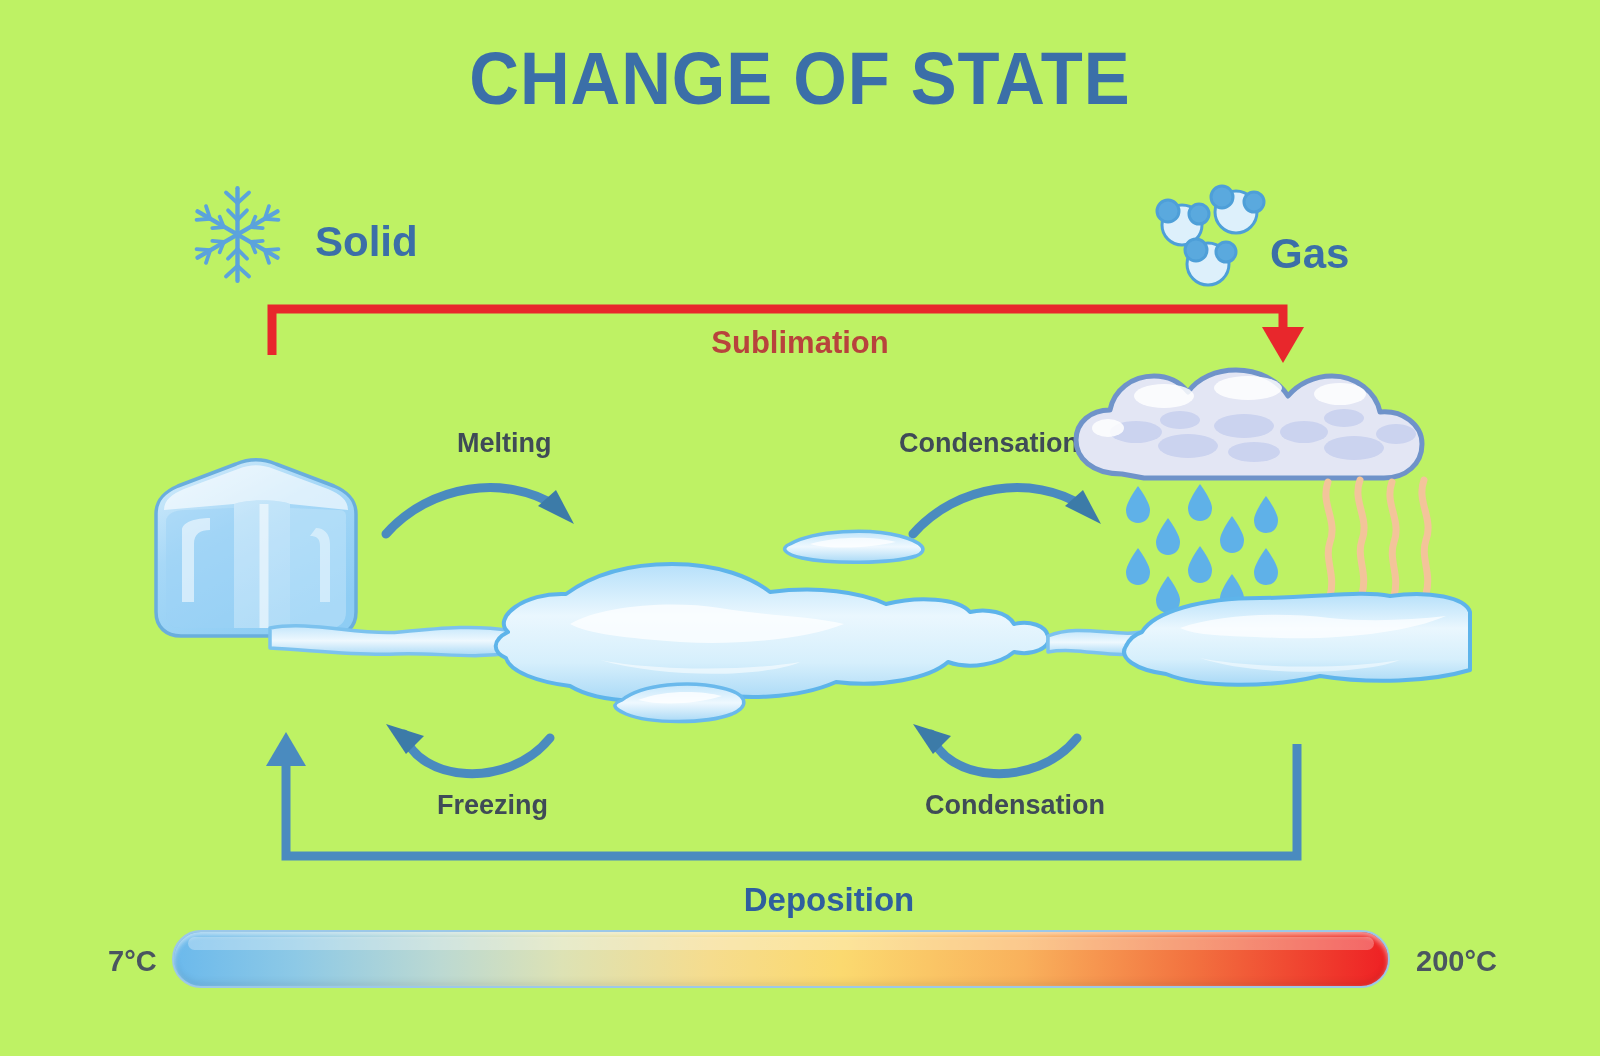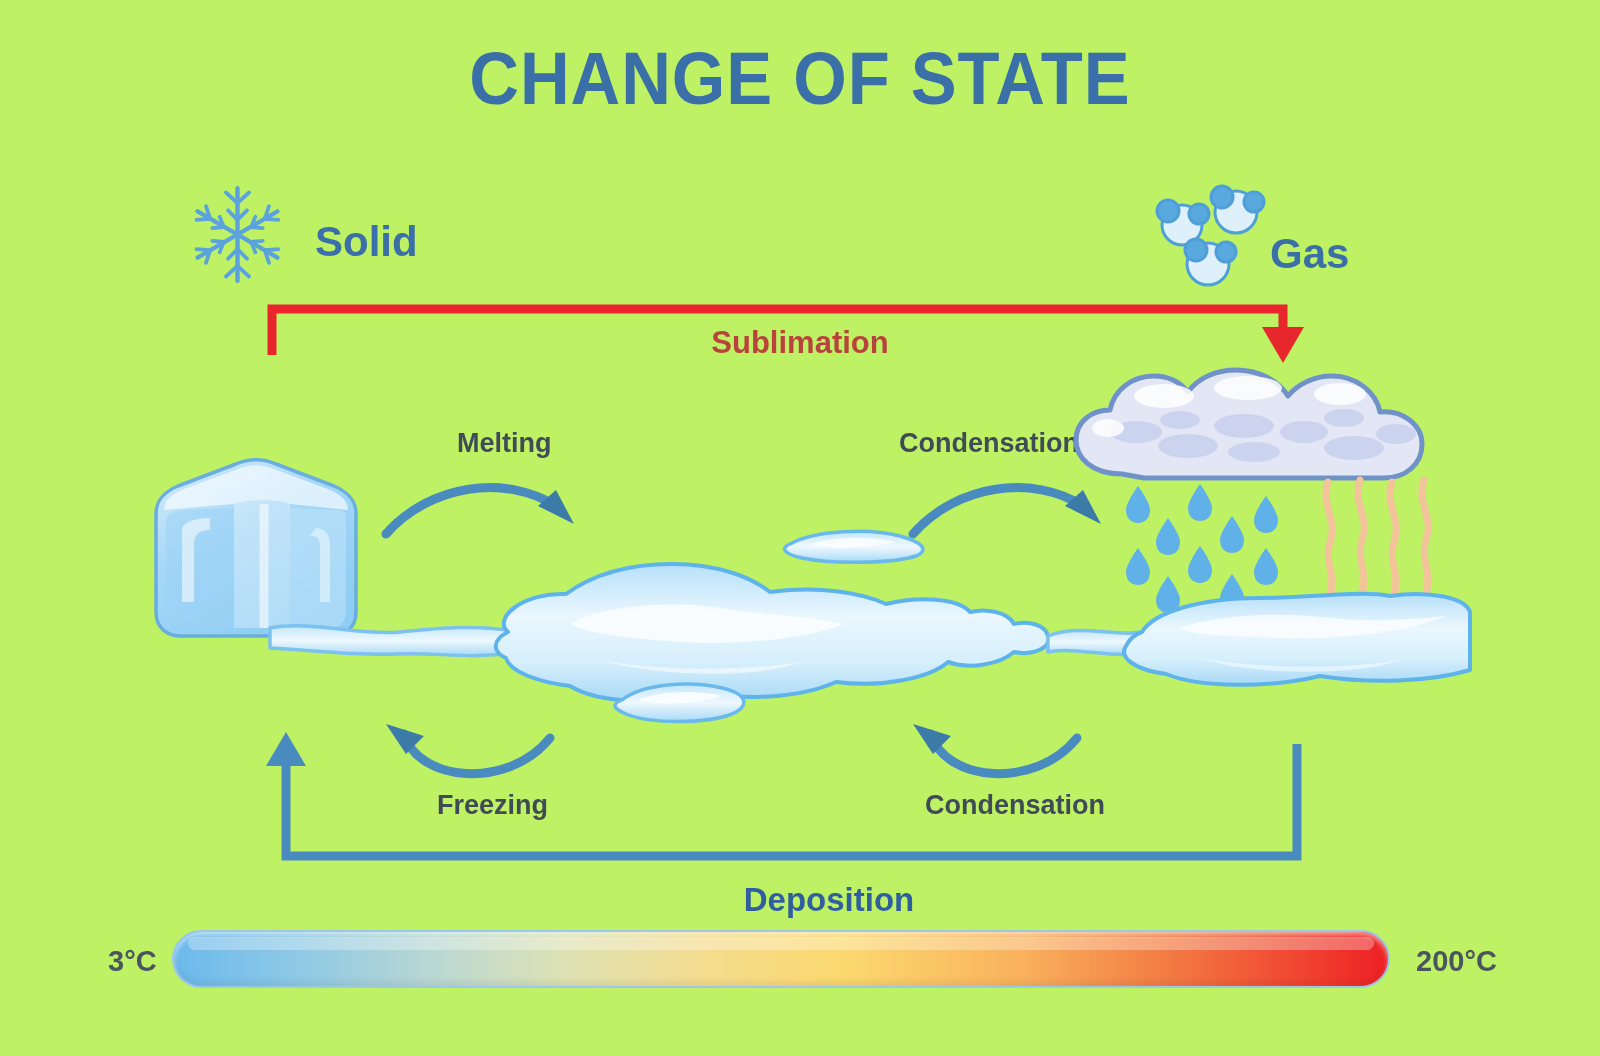--- a/index.html
+++ b/index.html
@@ -265,17 +265,17 @@
     <path d="M8 4 L46 16 L28 34 Z" fill="#3c7ba8"></path>
   </svg>
   <div class="abs phase-word" style="left:925px;top:790px;">Condensation</div>
 
   <svg class="abs" style="left:250px;top:730px;" width="1070" height="140" viewBox="0 0 1070 140">
     <path d="M36 30 L36 126 L1047 126 L1047 14" fill="none" stroke="#4a8bbf" stroke-width="9" stroke-linejoin="miter" stroke-linecap="butt"></path>
     <path d="M36 2 L16 36 L56 36 Z" fill="#4a8bbf"></path>
   </svg>
   <div class="abs phase-word navy" style="left:0;top:881px;width:1600px;text-align:center;padding-left:29px;">Deposition</div>
 
-  <div class="abs temp-label" style="left:108px;top:945px;">3°C</div>
+  <div class="abs temp-label" style="left:108px;top:945px;">7°C</div>
   <div class="abs" id="tempbar"></div>
   <div class="abs temp-label" style="left:1416px;top:945px;">200°C</div>
 
 </div>
 
 </body></html>

